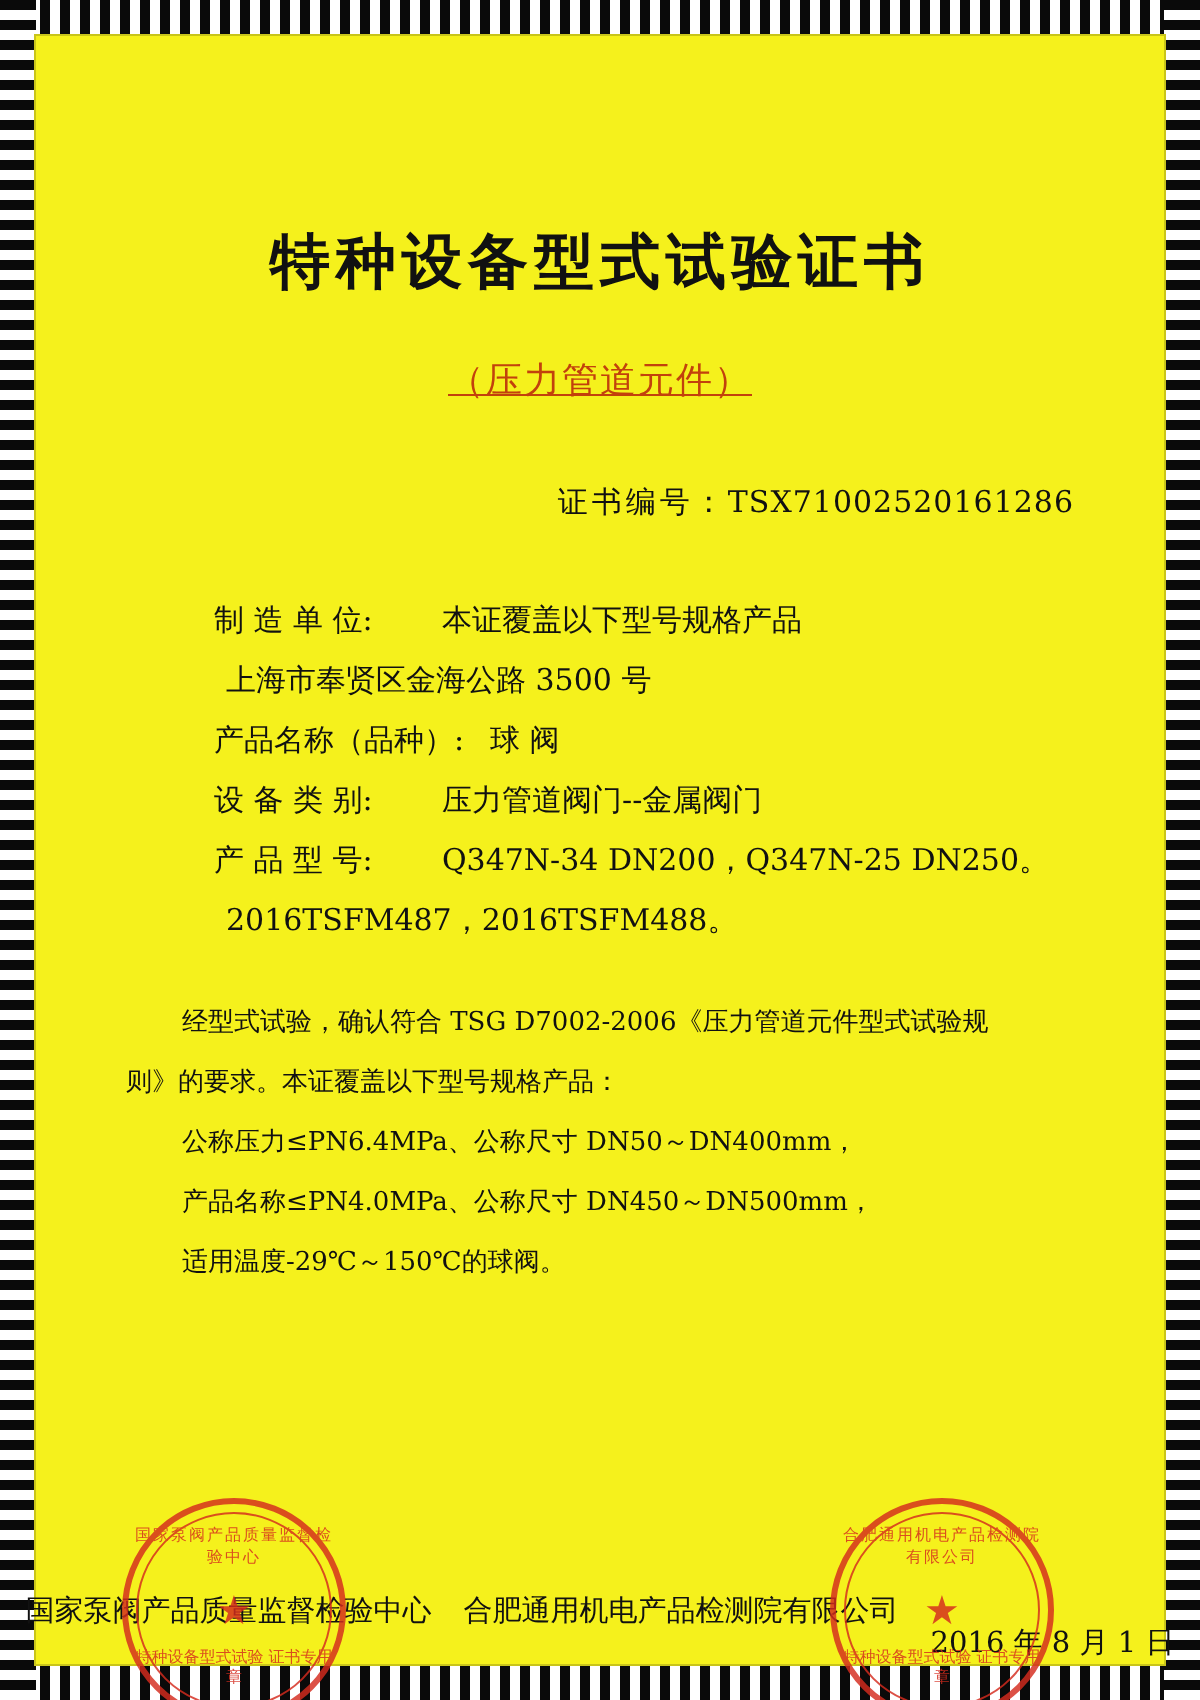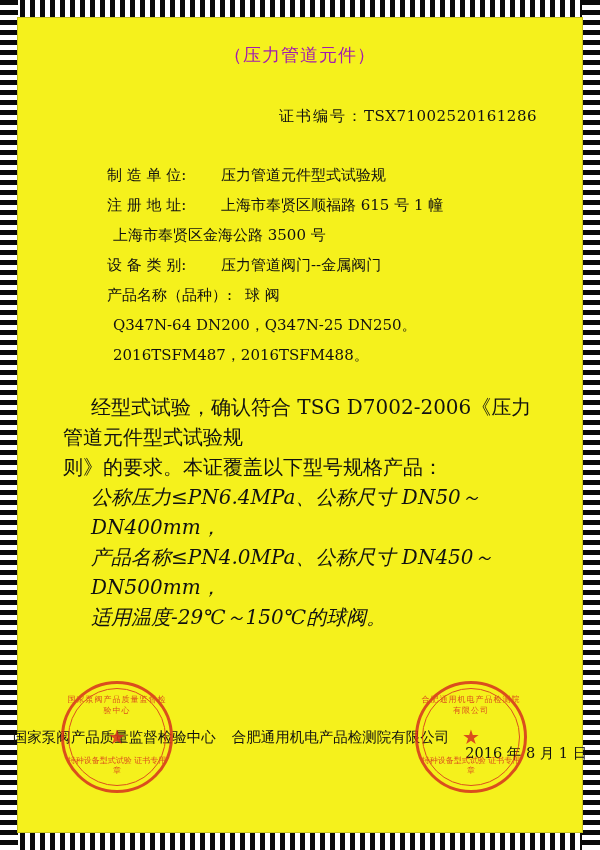--- a/index.html
+++ b/index.html
@@ -90,21 +90,22 @@
     margin-top: 94px;
     color: #111;
     font-family: "DejaVu Serif", serif;
   }
 
   .subtitle {
     text-align: center;
     font-size: 18px;
     margin-top: 26px;
     letter-spacing: 1px;
-    color: #a21caf;
+    color: #c2410c;
+    text-decoration: underline;
   }
 
   .cert-number {
     text-align: right;
     font-size: 15px;
     margin-top: 40px;
     letter-spacing: 0.5px;
   }
   .cert-number .label {
     letter-spacing: 2px;
@@ -126,29 +127,28 @@
   }
   .field-label.wide {
     min-width: 132px;
   }
   .field-value {
     padding-left: 6px;
   }
 
   .body-text {
     margin-top: 22px;
-    font-size: 20px;
+    font-size: 13px;
     line-height: 30px;
   }
   .body-text .indent2 {
     text-indent: 28px;
   }
   .body-text .indent1 {
     padding-left: 28px;
-    font-style: italic;
   }
 
   .footer {
     position: absolute;
     left: 0;
     right: 0;
     bottom: 96px;
     display: flex;
     justify-content: center;
     align-items: center;
@@ -227,54 +227,52 @@
   <div class="serration-top"></div>
   <div class="serration-bottom"></div>
   <div class="serration-left"></div>
   <div class="serration-right"></div>
 
   <div class="cert">
     <div class="cert-inner-frame"></div>
 
     <div class="content">
 
+      <div class="title">特种设备型式试验证书</div>
       <div class="subtitle">（压力管道元件）</div>
 
       <div class="cert-number">
         <span class="label">证书编号：</span><span class="value">TSX71002520161286</span>
       </div>
 
       <div class="fields">
 
         <div class="field-row">
           <span class="field-label">制 造 单 位:</span>
-          <span class="field-value">压力管道元件型式试验规</span>
-        </div>
-
-        <div class="field-row">
-          <span class="field-label">注 册 地 址:</span>
-          <span class="field-value">上海市奉贤区顺福路 615 号 1 幢</span>
-        </div>
+          <span class="field-value">本证覆盖以下型号规格产品</span>
+        </div>
+
 
         <div class="field-row">
           <span class="field-value">上海市奉贤区金海公路 3500 号</span>
+        </div>
+
+        <div class="field-row">
+          <span class="field-label wide">产品名称（品种）:</span>
+          <span class="field-value">球 阀</span>
         </div>
 
         <div class="field-row">
           <span class="field-label">设 备 类 别:</span>
           <span class="field-value">压力管道阀门--金属阀门</span>
         </div>
 
         <div class="field-row">
-          <span class="field-label wide">产品名称（品种）:</span>
-          <span class="field-value">球 阀</span>
-        </div>
-
-        <div class="field-row">
-          <span class="field-value">Q347N-64 DN200，Q347N-25 DN250。</span>
+          <span class="field-label">产 品 型 号:</span>
+          <span class="field-value">Q347N-34 DN200，Q347N-25 DN250。</span>
         </div>
 
         <div class="field-row">
           <span class="field-value">2016TSFM487，2016TSFM488。</span>
         </div>
 
       </div>
 
       <div class="body-text">
         <div class="indent2">经型式试验，确认符合 TSG D7002-2006《压力管道元件型式试验规</div>

